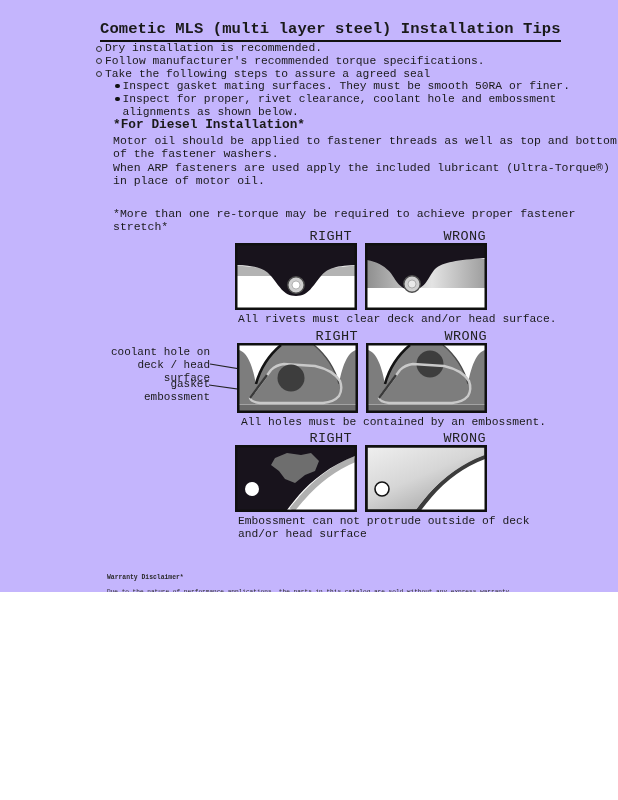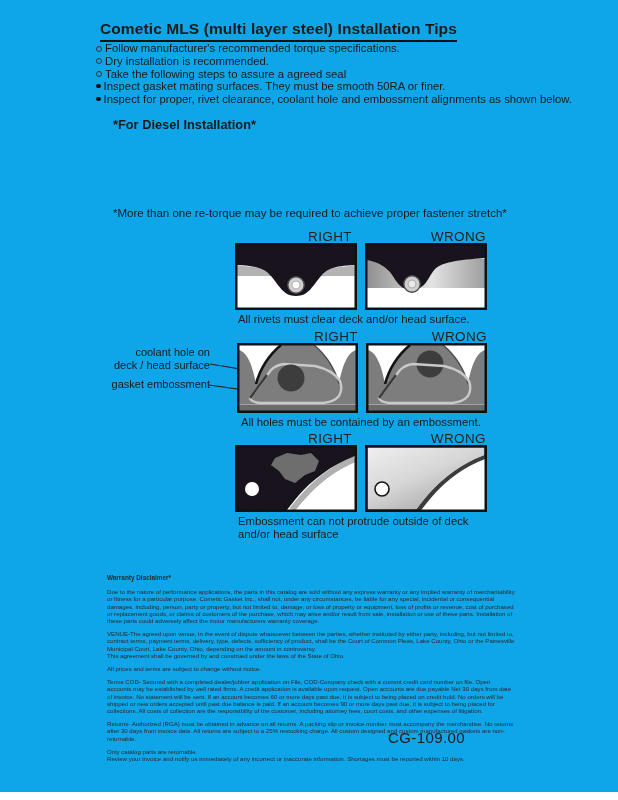--- a/index.html
+++ b/index.html
@@ -1,33 +1,33 @@
 <!DOCTYPE html>
 <html><head>
 <meta charset="utf-8">
 <style>
   html,body { margin:0; padding:0; background:#ffffff; }
   .page {
-    position:relative; width:618px; height:792px; background:#0ea5e9;
-    font-family:Liberation Sans, sans-serif; color:#1a1a1a; overflow:hidden;
+    position:relative; width:618px; height:592px; background:#c4b5fd;
+    font-family:Liberation Mono, monospace; color:#1a1a1a; overflow:hidden;
   }
   .abs { position:absolute; }
 
   .title {
     left:100px; top:20px; font-size:15.5px; font-weight:bold;
     border-bottom:2.5px solid #111; padding-bottom:2px; letter-spacing:0.1px;
   }
 
   .bullets { left:96px; top:42px; font-size:11.3px; line-height:12.8px; }
   .bullet-row { display:flex; align-items:flex-start; }
   .b-open {
     width:4px; height:4px; border:1px solid #333; border-radius:50%;
     margin:3.5px 3px 0 0; flex:0 0 auto;
   }
-  .sub { }
+  .sub { margin-left:19px; }
   .b-fill {
     width:4.5px; height:4.5px; background:#111; border-radius:50%;
     margin:3.5px 3px 0 0; flex:0 0 auto;
   }
 
   .diesel-heading { left:113px; top:117px; font-size:12.8px; font-weight:bold; }
   .para { left:113px; font-size:11.5px; line-height:13.4px; white-space:pre-line; }
   .p1 { top:134px; } .p2 { top:167px; } .p3 { top:207px; }
 
   .dlabel { width:122px; text-align:right; font-size:13.5px; letter-spacing:0.4px; color:#222; }
@@ -48,41 +48,43 @@
 </head>
 <body>
 
 <div class="page">
 
   <div class="abs title">Cometic MLS (multi layer steel) Installation Tips</div>
 
   <div class="abs bullets">
     <div class="bullet-row">
       <span class="b-open"></span>
-      <span>Follow manufacturer's recommended torque specifications.</span>
+      <span>Dry installation is recommended.</span>
     </div>
     <div class="bullet-row">
       <span class="b-open"></span>
-      <span>Dry installation is recommended.</span>
+      <span>Follow manufacturer's recommended torque specifications.</span>
     </div>
     <div class="bullet-row">
       <span class="b-open"></span>
       <span>Take the following steps to assure a agreed seal</span>
     </div>
     <div class="bullet-row sub">
       <span class="b-fill"></span>
       <span>Inspect gasket mating surfaces.  They must be smooth 50RA or finer.</span>
     </div>
     <div class="bullet-row sub">
       <span class="b-fill"></span>
       <span>Inspect for proper, rivet clearance, coolant hole and embossment alignments as shown below.</span>
     </div>
   </div>
 
   <div class="abs diesel-heading">*For Diesel Installation*</div>
+  <div class="abs para p1">Motor oil should be applied to fastener threads as well as top and bottom of the fastener washers.
+When ARP fasteners are used apply the included lubricant (Ultra-Torque®) in place of motor oil.</div>
   <div class="abs para p3">*More than one re-torque may be required to achieve proper fastener stretch*</div>
 
   <div class="abs dlabel" style="left:230px; top:229px;">RIGHT</div>
   <div class="abs dlabel" style="left:364px; top:229px;">WRONG</div>
 
   <svg class="abs panel" style="left:235px; top:243px;" width="122" height="67" viewBox="0 0 122 67">
     <rect x="0" y="0" width="122" height="67" fill="#ffffff"></rect>
     <path d="M2,22.5 L38,26 L38,33 L2,33 Z" fill="#b3b3b3"></path>
     <path d="M120,22.5 L84,26 L84,33 L120,33 Z" fill="#b3b3b3"></path>
     <path d="M2,2 H120 V22 C98,23 92,26 86,33 C78,42 74,53 61,53 C48,53 44,42 36,33 C30,26 24,23 2,22 Z" fill="#18131c"></path>

